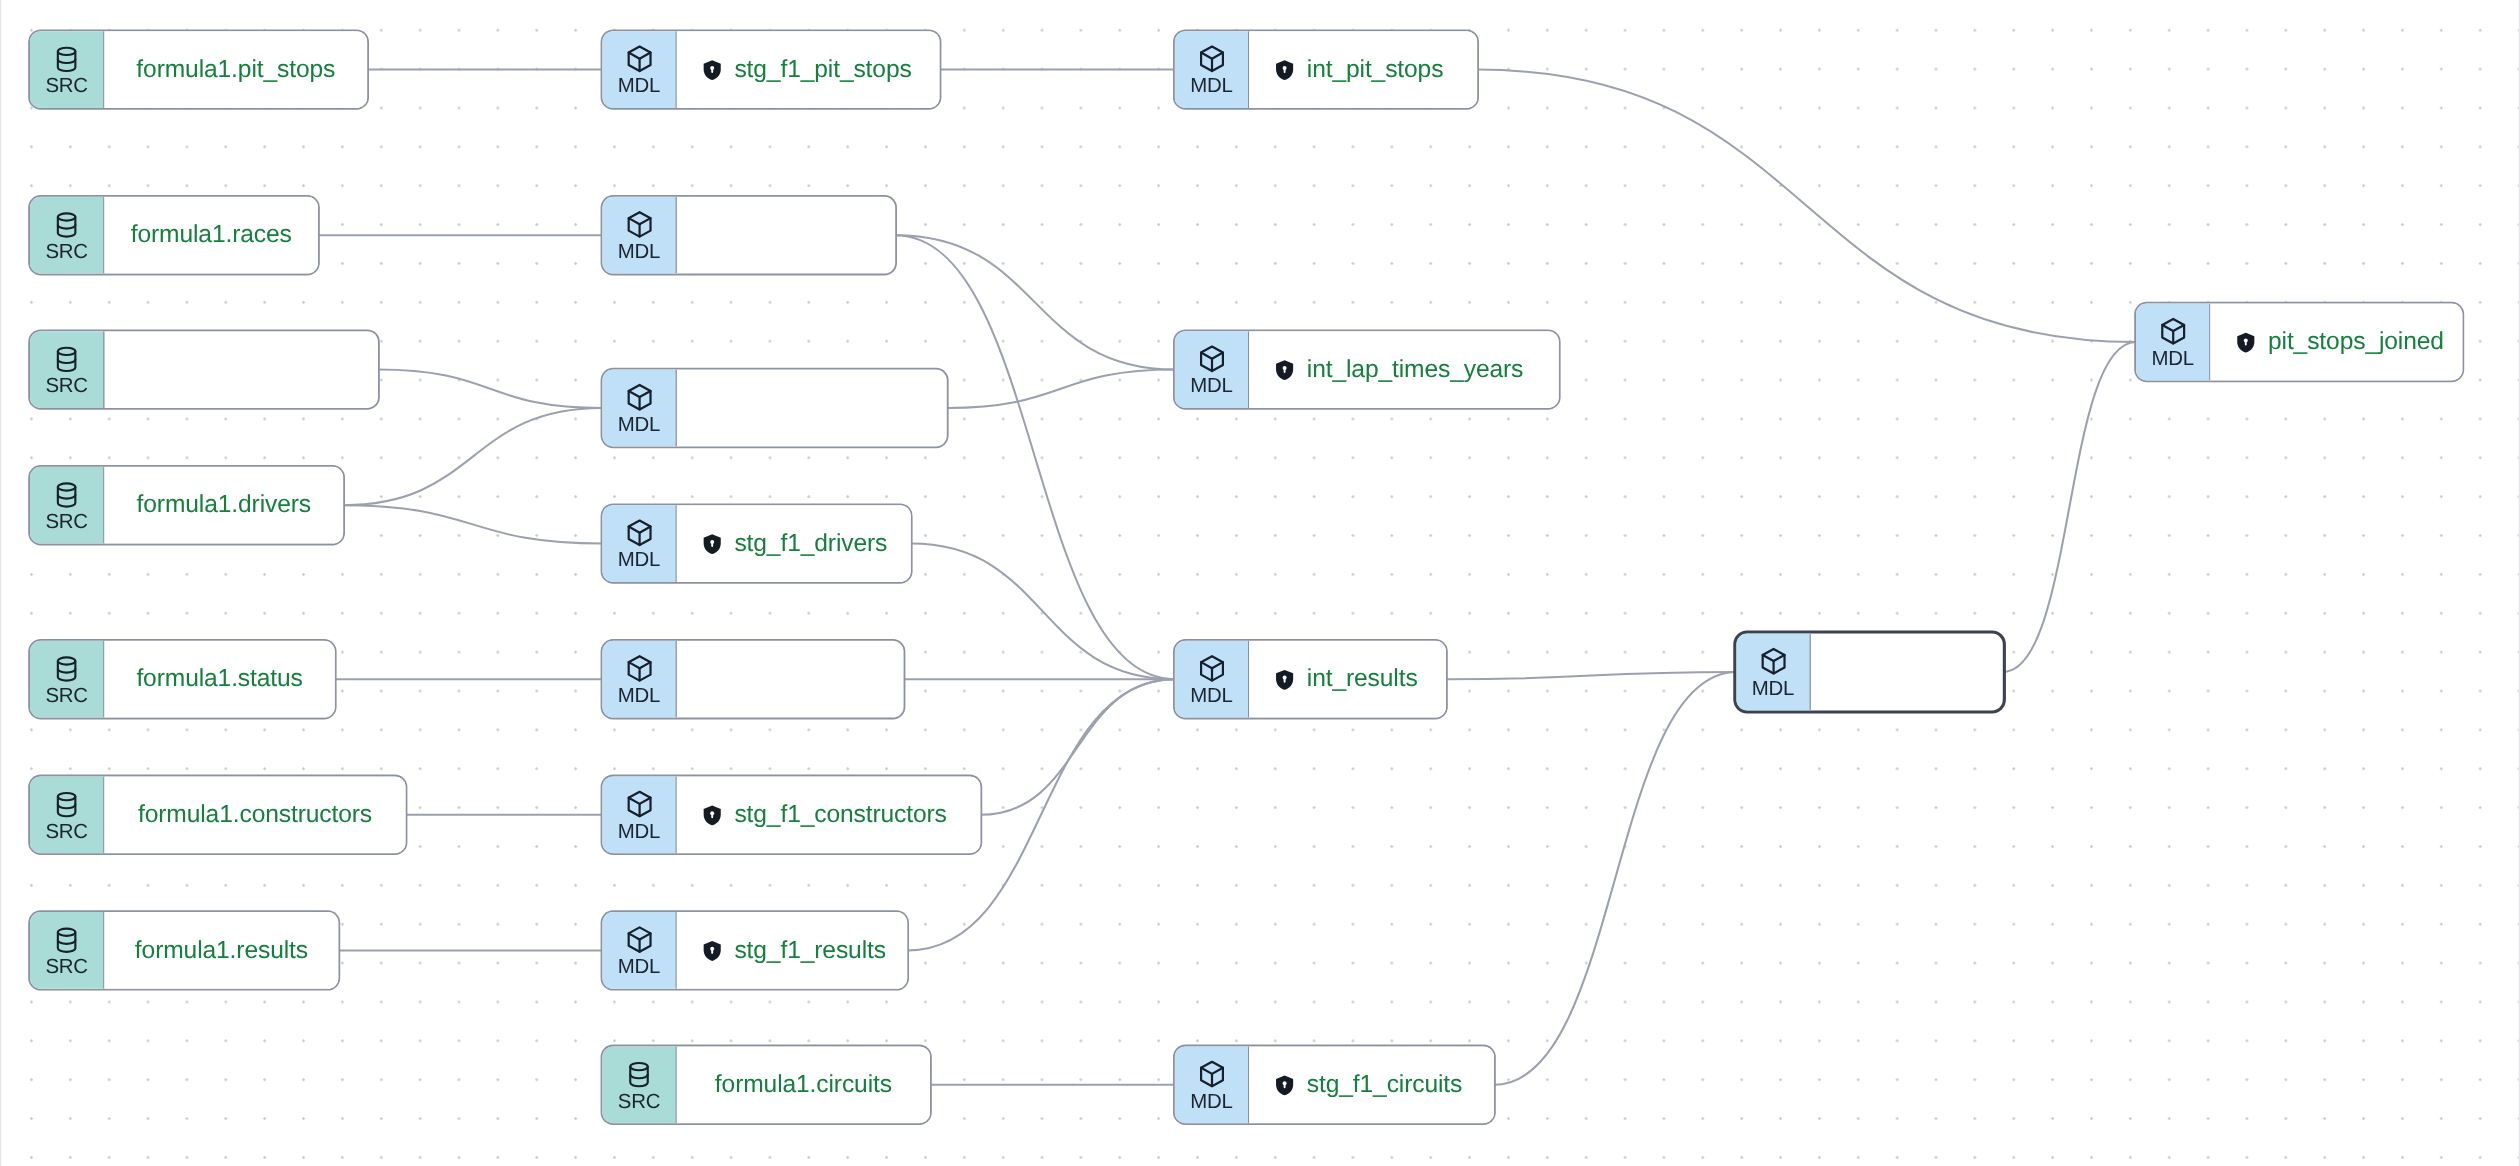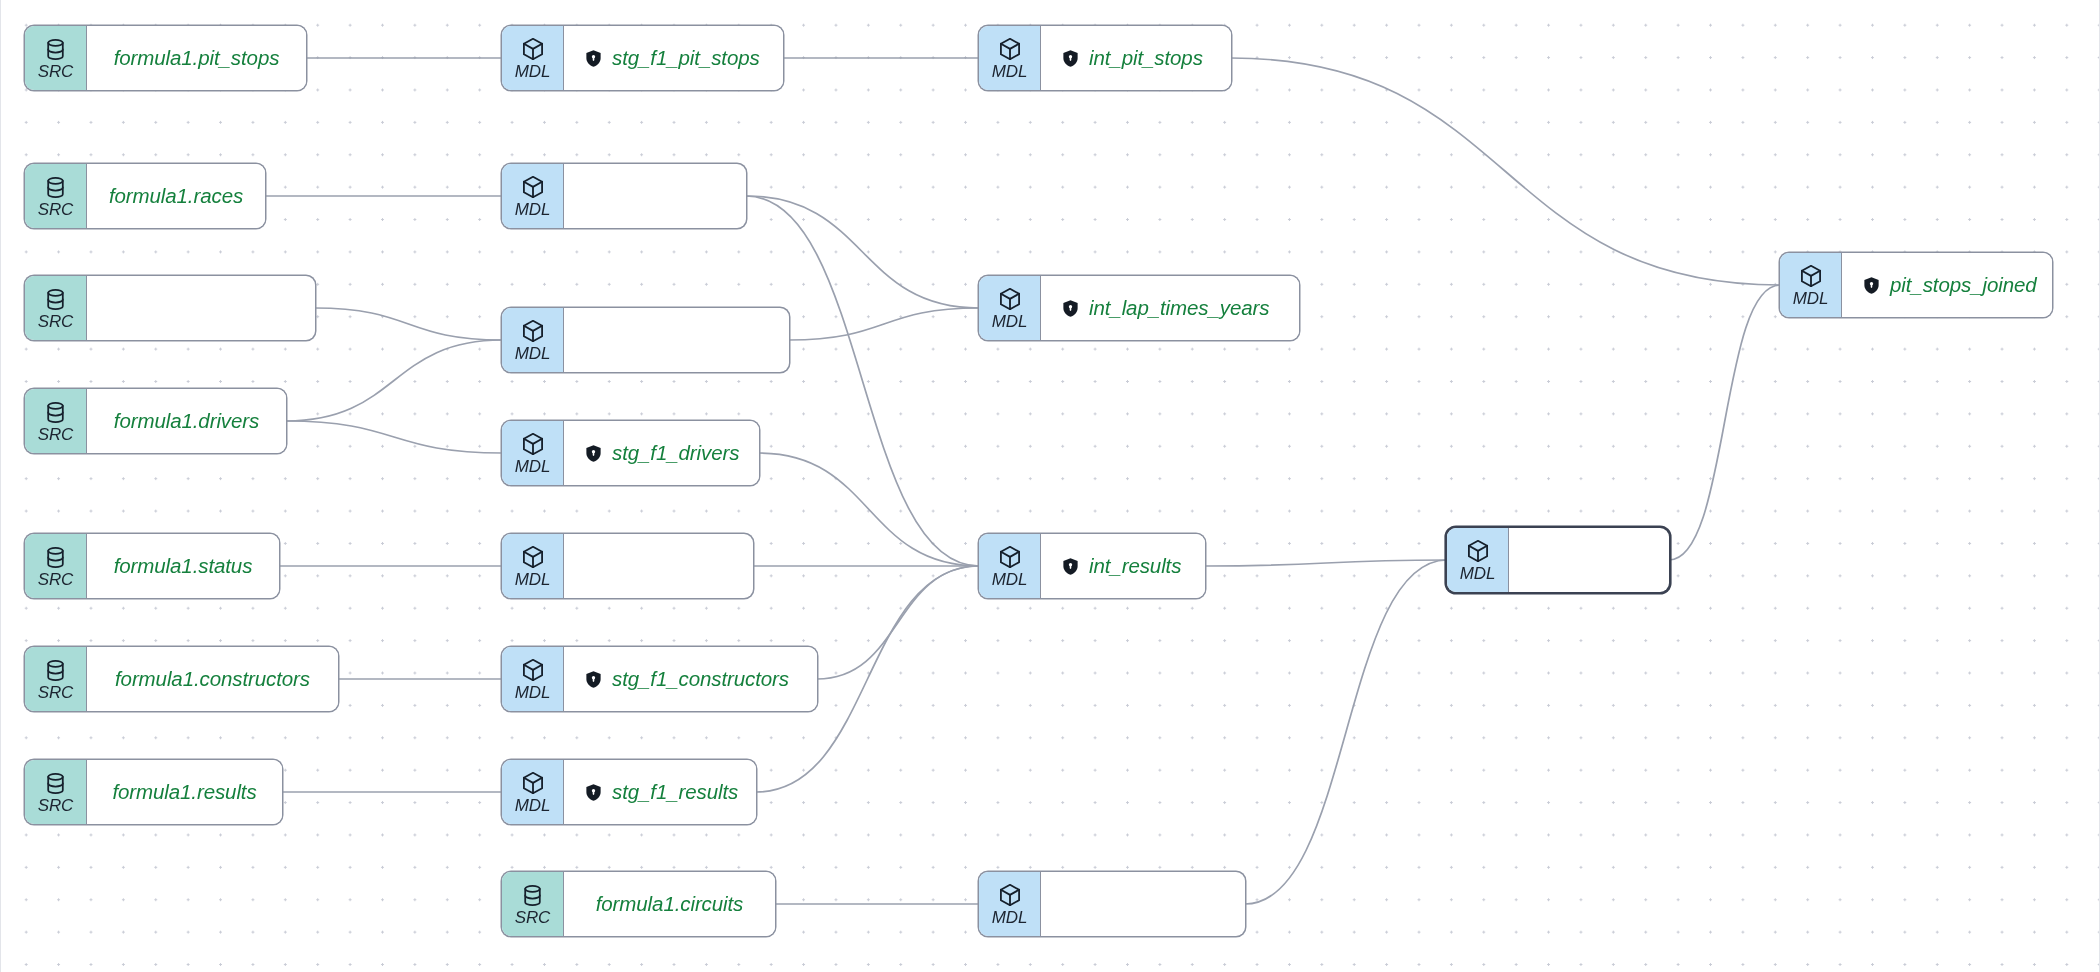--- a/index.html
+++ b/index.html
@@ -33,21 +33,20 @@
   .node {
     position: absolute;
     display: flex;
     align-items: stretch;
     height: 64px;
     background: #ffffff;
     border-radius: 9px;
     box-shadow: 0 0 0 1.5px #8b91a0;
     overflow: hidden;
     cursor: pointer;
-    font-style: italic;
   }
   .node.selected {
     box-shadow: 0 0 0 2.6px #3b4252;
   }
   .badge {
     flex: 0 0 auto;
     width: 62px;
     display: flex;
     flex-direction: column;
     align-items: center;
@@ -356,20 +355,30 @@
         <div class="badge mdl">
           <span>
             <svg width="26" height="26" viewBox="0 0 24 24" fill="none" stroke="#16202c" stroke-width="1.7" stroke-linecap="round" stroke-linejoin="round">
               <path d="M12 2.6 20.4 7.2v9.6L12 21.4 3.6 16.8V7.2Z"></path>
               <path d="M3.6 7.2 12 11.9l8.4-4.7"></path>
               <path d="M12 11.9V21.4"></path>
             </svg>
           </span>
           <span class="badge-text">MDL</span>
         </div>
+        <div class="node-body">
+          <span style="display: flex;">
+            <svg class="shield-icon" width="19" height="19" viewBox="0 0 24 24">
+              <path d="M12 1.6 21 5.2v6.1c0 5.4-3.8 9.6-9 11.1-5.2-1.5-9-5.7-9-11.1V5.2Z" fill="#141b24"></path>
+              <circle cx="12" cy="9.7" r="2.1" fill="#ffffff"></circle>
+              <rect x="11" y="10.4" width="2" height="4.6" rx="1" fill="#ffffff"></rect>
+            </svg>
+          </span>
+          <span class="node-label">stg_f1_circuits</span>
+        </div>
       </div>
       <div class="node" style="left: 978px; top: 26px; width: 252px;">
         <div class="badge mdl">
           <span>
             <svg width="26" height="26" viewBox="0 0 24 24" fill="none" stroke="#16202c" stroke-width="1.7" stroke-linecap="round" stroke-linejoin="round">
               <path d="M12 2.6 20.4 7.2v9.6L12 21.4 3.6 16.8V7.2Z"></path>
               <path d="M3.6 7.2 12 11.9l8.4-4.7"></path>
               <path d="M12 11.9V21.4"></path>
             </svg>
           </span>

